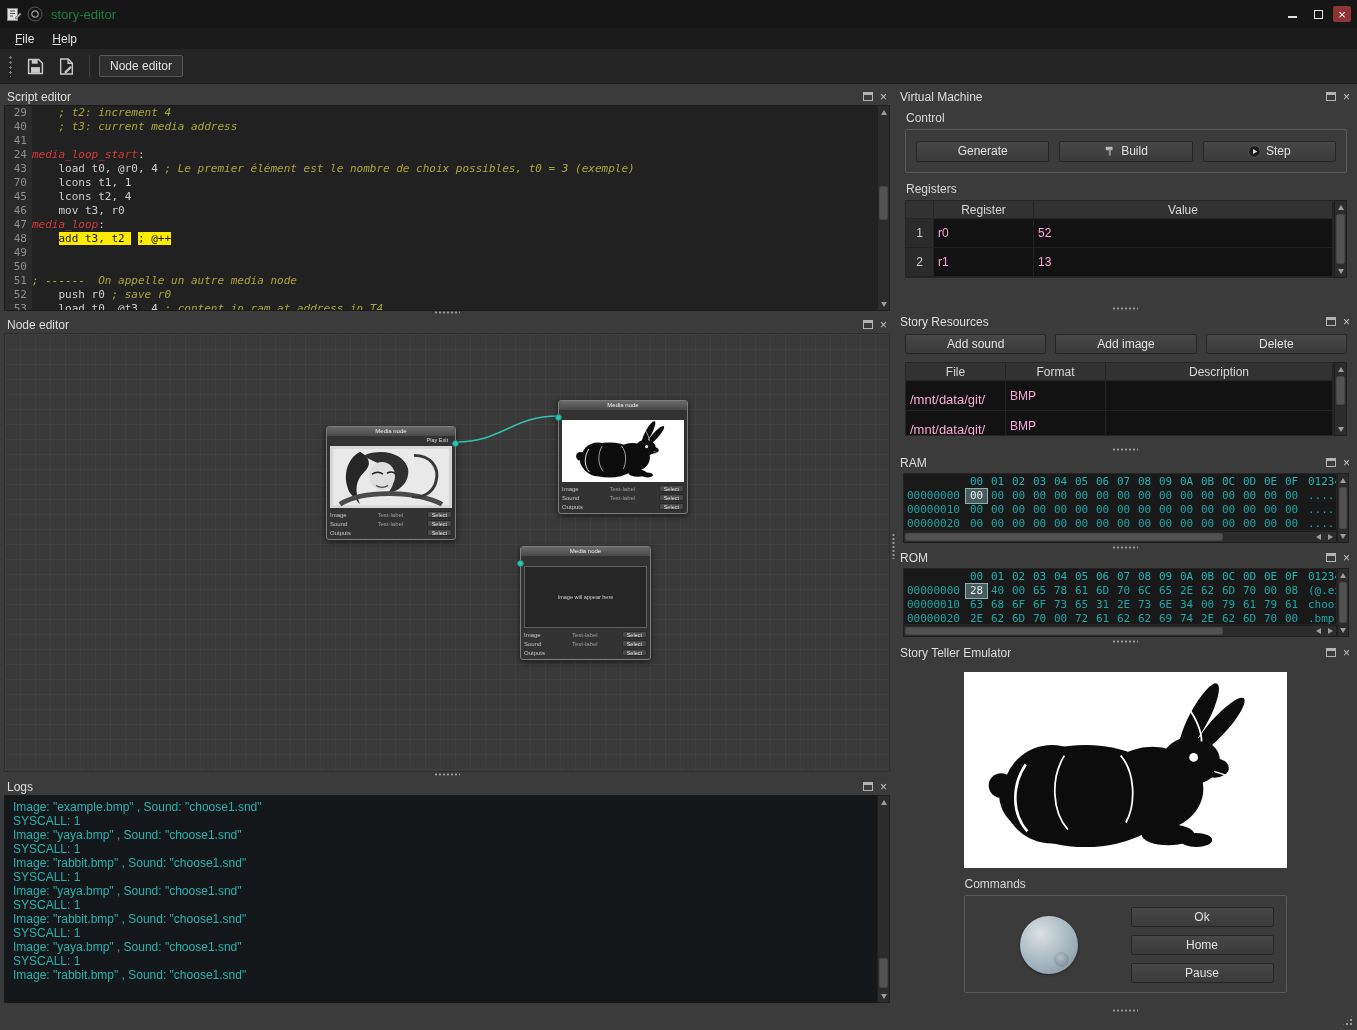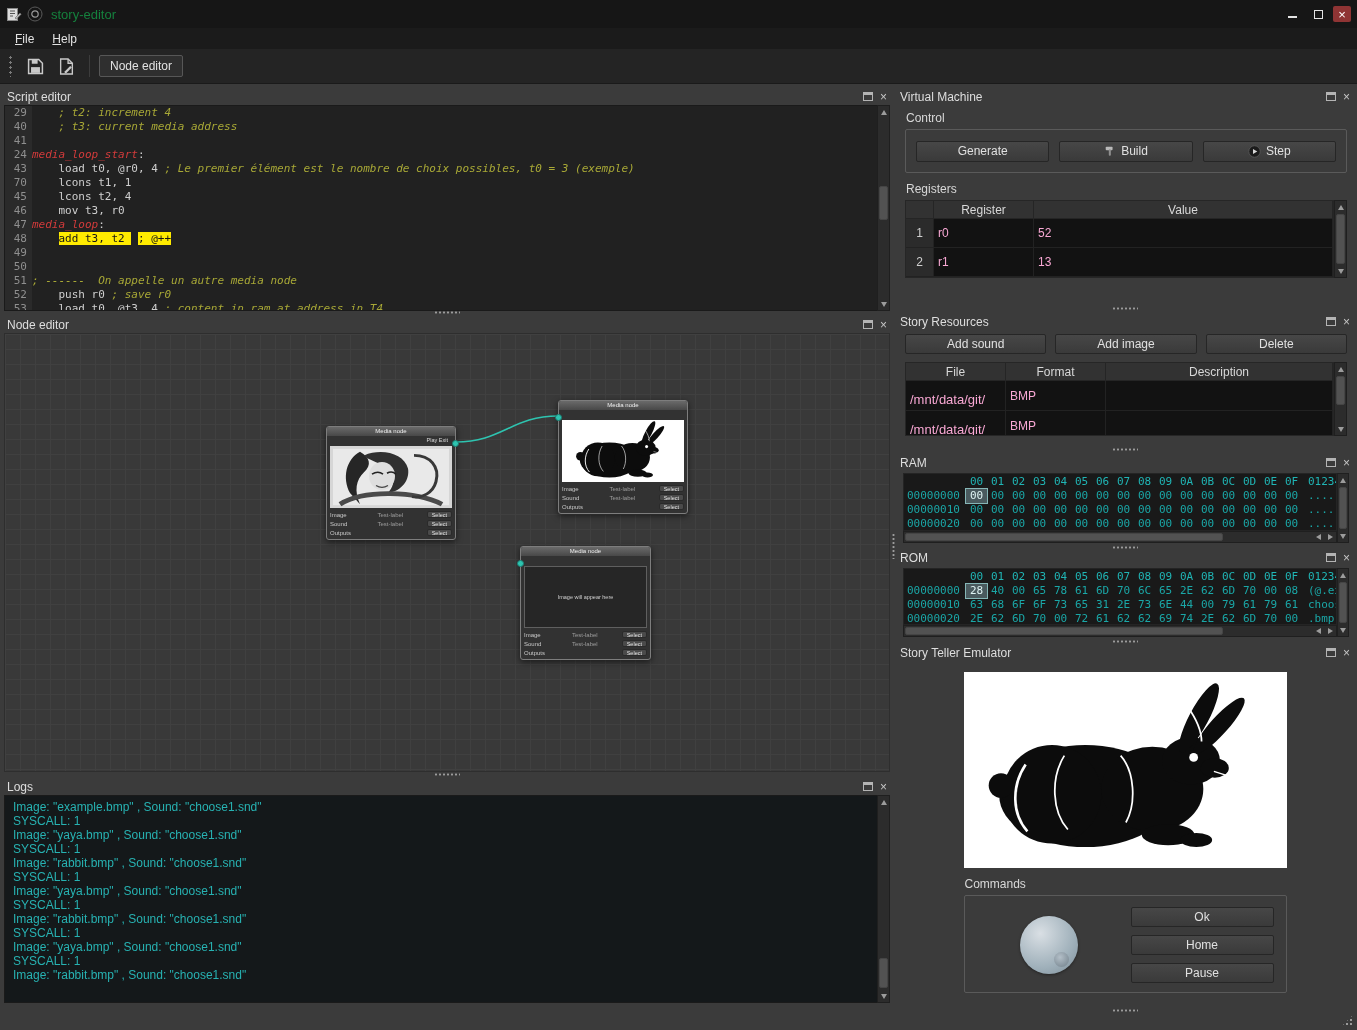--- a/index.html
+++ b/index.html
@@ -710,21 +710,21 @@
               <span class="hex-byte">63</span>
               <span class="hex-byte">68</span>
               <span class="hex-byte">6F</span>
               <span class="hex-byte">6F</span>
               <span class="hex-byte">73</span>
               <span class="hex-byte">65</span>
               <span class="hex-byte">31</span>
               <span class="hex-byte">2E</span>
               <span class="hex-byte">73</span>
               <span class="hex-byte">6E</span>
-              <span class="hex-byte">44</span>
+              <span class="hex-byte">34</span>
               <span class="hex-byte">00</span>
               <span class="hex-byte">79</span>
               <span class="hex-byte">61</span>
               <span class="hex-byte">79</span>
               <span class="hex-byte">61</span>
               <span class="hex-ascii">choose1.snd.yaya</span>
             </div>
             <div class="hex-row">
               <span class="hex-addr">00000020</span>
               <span class="hex-byte">2E</span>

